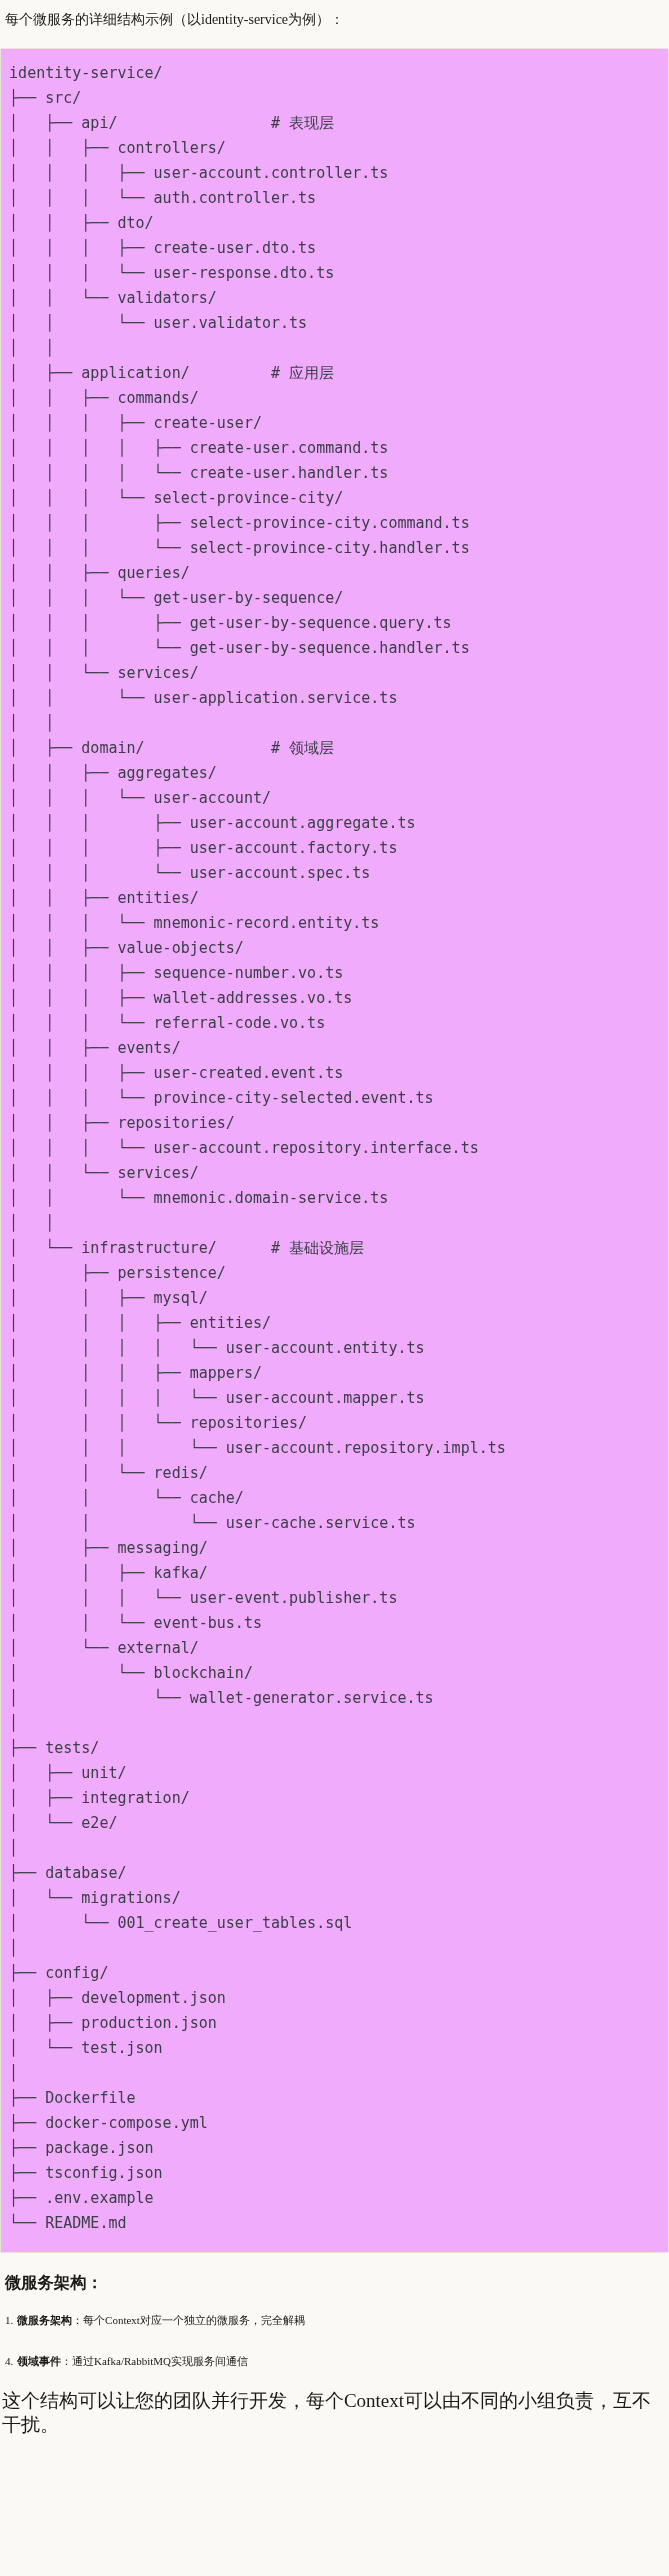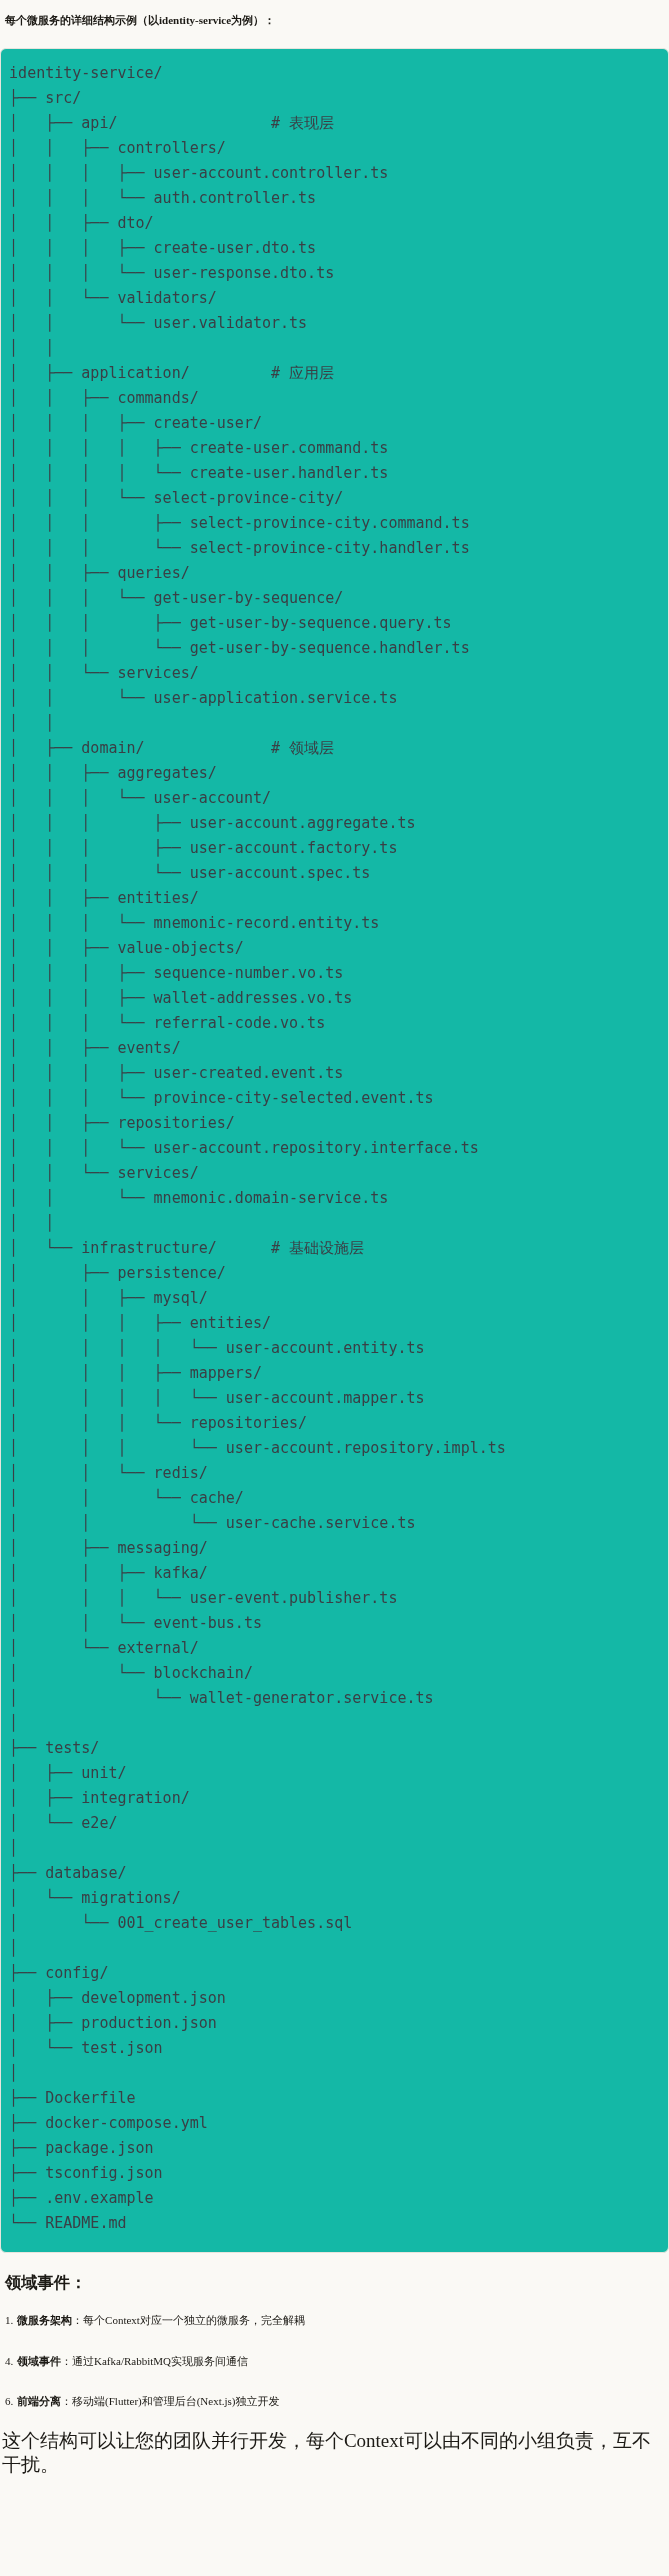--- a/index.html
+++ b/index.html
@@ -9,30 +9,30 @@
     color: #1c1a15;
     font-family: "Liberation Serif", serif;
   }
   body {
     width: 669px;
     min-height: 2576px;
     box-sizing: border-box;
     padding-bottom: 10px;
   }
   .page-title {
-    font-size: 11px;
-    font-weight: bold;
+    font-size: 14px;
+    font-weight: normal;
     line-height: 22.5px;
     margin: 8.8px 5px 16.3px 5px;
     letter-spacing: 0;
   }
   .code-block {
-    background: #14b8a6;
+    background: #f0abfc;
     border: 0.6px solid #e7e5dd;
-    border-radius: 6px;
+    border-radius: 1px;
     margin: 0;
     padding: 12.5px 7.5px 16.3px 8.1px;
     font-family: "DejaVu Sans Mono", monospace;
     font-size: 15px;
     line-height: 25px;
     color: #3a3f45;
     white-space: pre;
     overflow: hidden;
   }
   .notes-heading {
@@ -147,28 +147,25 @@
 │   ├── production.json
 │   └── test.json
 │
 ├── Dockerfile
 ├── docker-compose.yml
 ├── package.json
 ├── tsconfig.json
 ├── .env.example
 └── README.md</pre>
 
-<div class="notes-heading">领域事件：</div>
+<div class="notes-heading">微服务架构：</div>
 
 <div class="notes-list">
   <div class="note-item">
     <span class="note-num">1.</span><span class="note-label">微服务架构</span><span>：每个Context对应一个独立的微服务，完全解耦</span>
   </div>
   <div class="note-item">
     <span class="note-num">4.</span><span class="note-label">领域事件</span><span>：通过Kafka/RabbitMQ实现服务间通信</span>
   </div>
-  <div class="note-item">
-    <span class="note-num">6.</span><span class="note-label">前端分离</span><span>：移动端(Flutter)和管理后台(Next.js)独立开发</span>
-  </div>
 </div>
 
 <div class="closing-paragraph">这个结构可以让您的团队并行开发，每个Context可以由不同的小组负责，互不干扰。</div>
 
 
 </body></html>

